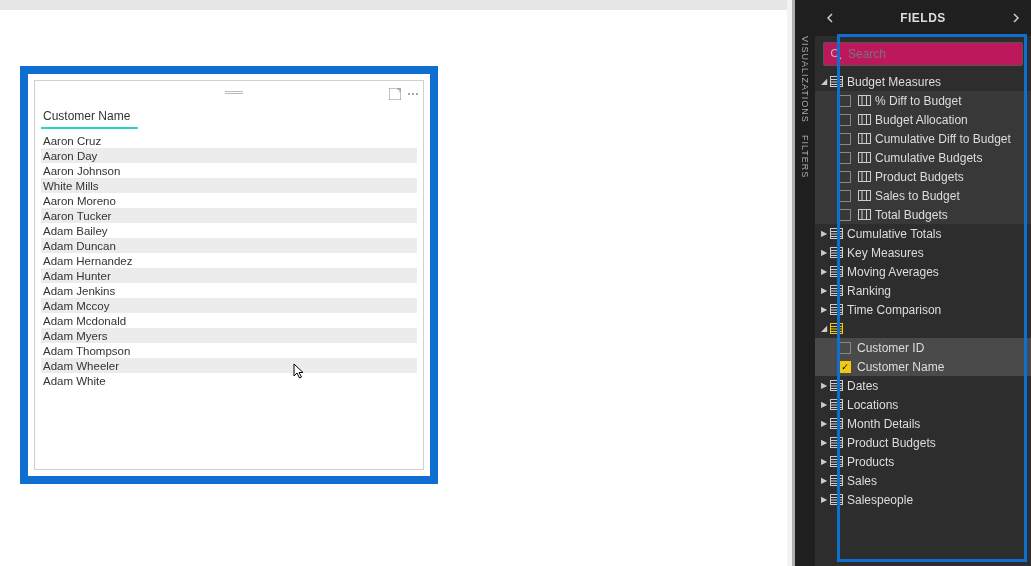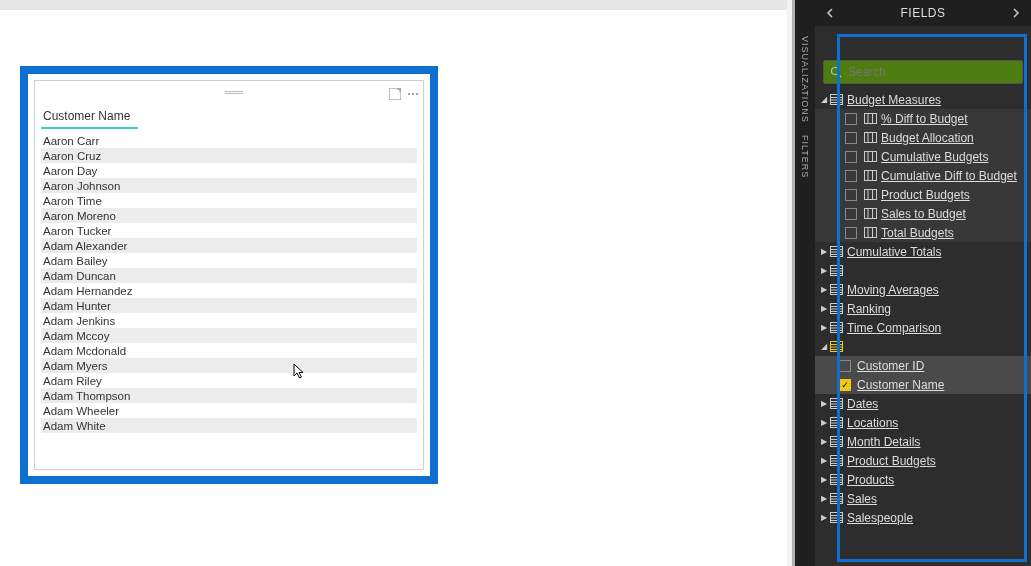--- a/index.html
+++ b/index.html
@@ -28,42 +28,42 @@
 
   .cursor-arrow { position: absolute; top: 353px; left: 293px; width: 14px; height: 18px; pointer-events: none; z-index: 50; }
 
   .right-panel { position: absolute; top: 0; right: 0; width: 239px; height: 566px; background: #2d2d2d; color: #ddd; border-left: 3px solid #b0b0b0; display: flex; }
   .right-panel::before { content:""; position: absolute; left: -8px; top:0; bottom:0; width:5px; background:#f3f3f3; }
 
   .util-rail { width: 20px; background: #1f1f1f; display: flex; flex-direction: column; align-items: center; padding-top: 36px; gap: 12px; font-size: 9px; letter-spacing: 1px; color: #aaa; }
   .util-rail span { writing-mode: vertical-rl; cursor: pointer; }
 
   .fields-pane { flex: 1; display: flex; flex-direction: column; }
-  .fields-head { height: 26px; display: flex; align-items: center; justify-content: space-between; padding: 0 10px; background: #1f1f1f; font-size: 12px; font-weight: 400; letter-spacing: .5px; }
+  .fields-head { height: 36px; display: flex; align-items: center; justify-content: space-between; padding: 0 10px; background: #1f1f1f; font-size: 12px; font-weight: 700; letter-spacing: .5px; }
   .fields-head svg { width: 10px; height: 10px; fill: #ccc; }
 
   .highlight-box { position: absolute; top: 34px; left: 22px; right: 4px; bottom: 4px; border: 3px solid #0f6fd1; pointer-events: none; z-index: 20; }
 
   .search-wrap { padding: 6px 8px; }
-  .search-box { display: flex; align-items: center; gap: 6px; background: #4d7c0f; border: 1px solid #555; border-radius: 2px; padding: 3px 6px; height: 24px; margin-top: 28px; }
+  .search-box { display: flex; align-items: center; gap: 6px; background: #be185d; border: 1px solid #555; border-radius: 2px; padding: 3px 6px; height: 24px; }
   .search-box svg { width: 12px; height: 12px; fill: #bbb; }
   .search-box input { flex: 1; background: transparent; border: none; outline: none; color: #ccc; font-size: 12px; }
 
   .tree { flex: 1; overflow-y: auto; font-size: 12px; color: #ddd; }
   .tree::-webkit-scrollbar { width: 6px; }
   .tree::-webkit-scrollbar-thumb { background: #555; }
 
   .node { display: flex; align-items: center; height: 19px; padding-right: 6px; cursor: pointer; }
   .exp { width: 10px; text-align: center; font-size: 8px; color: #ccc; }
   .ticon { width: 14px; height: 12px; display: inline-flex; align-items: center; justify-content: center; margin-right: 4px; }
   .ticon svg { width: 13px; height: 11px; fill: #ccc; }
-  .lbl { flex: 1; white-space: nowrap; overflow: hidden; text-overflow: ellipsis; text-decoration: underline; }
+  .lbl { flex: 1; white-space: nowrap; overflow: hidden; text-overflow: ellipsis; }
 
   .lvl0 { padding-left: 4px; }
-  .lvl1 { padding-left: 20px; background: #383838; }
+  .lvl1 { padding-left: 14px; background: #383838; }
   .lvl1-cust { padding-left: 14px; background: #4a4a4a; }
 
   .cb { width: 12px; height: 12px; border: 1px solid #888; margin-right: 6px; display: inline-flex; align-items: center; justify-content: center; font-size: 9px; }
   .cb.checked { background: #f2c811; border-color: #f2c811; color: #000; }
 
   .active { color: #f2c811; }
 </style>
 </head>
 <body>
 
@@ -87,37 +87,34 @@
                 <circle cx="2" cy="6" r="1" fill="#888"></circle>
                 <circle cx="6" cy="6" r="1" fill="#888"></circle>
                 <circle cx="10" cy="6" r="1" fill="#888"></circle>
               </svg>
           </span>
         </div>
       </div>
       <div class="table-area">
         <span class="col-head">Customer Name</span>
         <div class="rows" id="table-rows">
-            <div class="row">Aaron Carr</div>
             <div class="row">Aaron Cruz</div>
             <div class="row">Aaron Day</div>
             <div class="row">Aaron Johnson</div>
-            <div class="row">Aaron Time</div>
+            <div class="row">White Mills</div>
             <div class="row">Aaron Moreno</div>
             <div class="row">Aaron Tucker</div>
-            <div class="row">Adam Alexander</div>
             <div class="row">Adam Bailey</div>
             <div class="row">Adam Duncan</div>
             <div class="row">Adam Hernandez</div>
             <div class="row">Adam Hunter</div>
             <div class="row">Adam Jenkins</div>
             <div class="row">Adam Mccoy</div>
             <div class="row">Adam Mcdonald</div>
             <div class="row">Adam Myers</div>
-            <div class="row">Adam Riley</div>
             <div class="row">Adam Thompson</div>
             <div class="row">Adam Wheeler</div>
             <div class="row">Adam White</div>
           </div>
       </div>
     </div>
   </div>
 
   <svg class="cursor-arrow" viewBox="0 0 14 18">
     <path d="M1 1 L1 13 L4 10 L6.5 15 L8.5 14 L6 9.5 L10 9.5 Z" fill="#fff" stroke="#000" stroke-width="1"></path>
@@ -189,44 +186,44 @@
         <div class="node lvl1">
           <span class="exp"></span>
           <span class="cb"></span>
           <span class="ticon" style="color:#ccc">
             <svg viewBox="0 0 13 11">
               <rect x="0.5" y="0.5" width="12" height="10" fill="none" stroke="currentColor"></rect>
               <line x1="4" y1="0.5" x2="4" y2="10.5" stroke="currentColor"></line>
               <line x1="8.5" y1="0.5" x2="8.5" y2="10.5" stroke="currentColor"></line>
             </svg>
           </span>
+          <span class="lbl">Cumulative Diff to Budget</span>
+        </div>
+        <div class="node lvl1">
+          <span class="exp"></span>
+          <span class="cb"></span>
+          <span class="ticon" style="color:#ccc">
+            <svg viewBox="0 0 13 11">
+              <rect x="0.5" y="0.5" width="12" height="10" fill="none" stroke="currentColor"></rect>
+              <line x1="4" y1="0.5" x2="4" y2="10.5" stroke="currentColor"></line>
+              <line x1="8.5" y1="0.5" x2="8.5" y2="10.5" stroke="currentColor"></line>
+            </svg>
+          </span>
           <span class="lbl">Cumulative Budgets</span>
         </div>
         <div class="node lvl1">
           <span class="exp"></span>
           <span class="cb"></span>
           <span class="ticon" style="color:#ccc">
             <svg viewBox="0 0 13 11">
               <rect x="0.5" y="0.5" width="12" height="10" fill="none" stroke="currentColor"></rect>
               <line x1="4" y1="0.5" x2="4" y2="10.5" stroke="currentColor"></line>
               <line x1="8.5" y1="0.5" x2="8.5" y2="10.5" stroke="currentColor"></line>
             </svg>
           </span>
-          <span class="lbl">Cumulative Diff to Budget</span>
-        </div>
-        <div class="node lvl1">
-          <span class="exp"></span>
-          <span class="cb"></span>
-          <span class="ticon" style="color:#ccc">
-            <svg viewBox="0 0 13 11">
-              <rect x="0.5" y="0.5" width="12" height="10" fill="none" stroke="currentColor"></rect>
-              <line x1="4" y1="0.5" x2="4" y2="10.5" stroke="currentColor"></line>
-              <line x1="8.5" y1="0.5" x2="8.5" y2="10.5" stroke="currentColor"></line>
-            </svg>
-          </span>
           <span class="lbl">Product Budgets</span>
         </div>
         <div class="node lvl1">
           <span class="exp"></span>
           <span class="cb"></span>
           <span class="ticon" style="color:#ccc">
             <svg viewBox="0 0 13 11">
               <rect x="0.5" y="0.5" width="12" height="10" fill="none" stroke="currentColor"></rect>
               <line x1="4" y1="0.5" x2="4" y2="10.5" stroke="currentColor"></line>
               <line x1="8.5" y1="0.5" x2="8.5" y2="10.5" stroke="currentColor"></line>
@@ -261,20 +258,21 @@
         <div class="node lvl0">
           <span class="exp">▶</span>
           <span class="ticon" style="color:#ccc">
             <svg viewBox="0 0 13 11">
               <rect x="0.5" y="0.5" width="12" height="10" fill="none" stroke="currentColor"></rect>
               <line x1="0.5" y1="3.5" x2="12.5" y2="3.5" stroke="currentColor"></line>
               <line x1="0.5" y1="6" x2="12.5" y2="6" stroke="currentColor"></line>
               <line x1="0.5" y1="8.5" x2="12.5" y2="8.5" stroke="currentColor"></line>
             </svg>
           </span>
+          <span class="lbl">Key Measures</span>
         </div>
         <div class="node lvl0">
           <span class="exp">▶</span>
           <span class="ticon" style="color:#ccc">
             <svg viewBox="0 0 13 11">
               <rect x="0.5" y="0.5" width="12" height="10" fill="none" stroke="currentColor"></rect>
               <line x1="0.5" y1="3.5" x2="12.5" y2="3.5" stroke="currentColor"></line>
               <line x1="0.5" y1="6" x2="12.5" y2="6" stroke="currentColor"></line>
               <line x1="0.5" y1="8.5" x2="12.5" y2="8.5" stroke="currentColor"></line>
             </svg>

